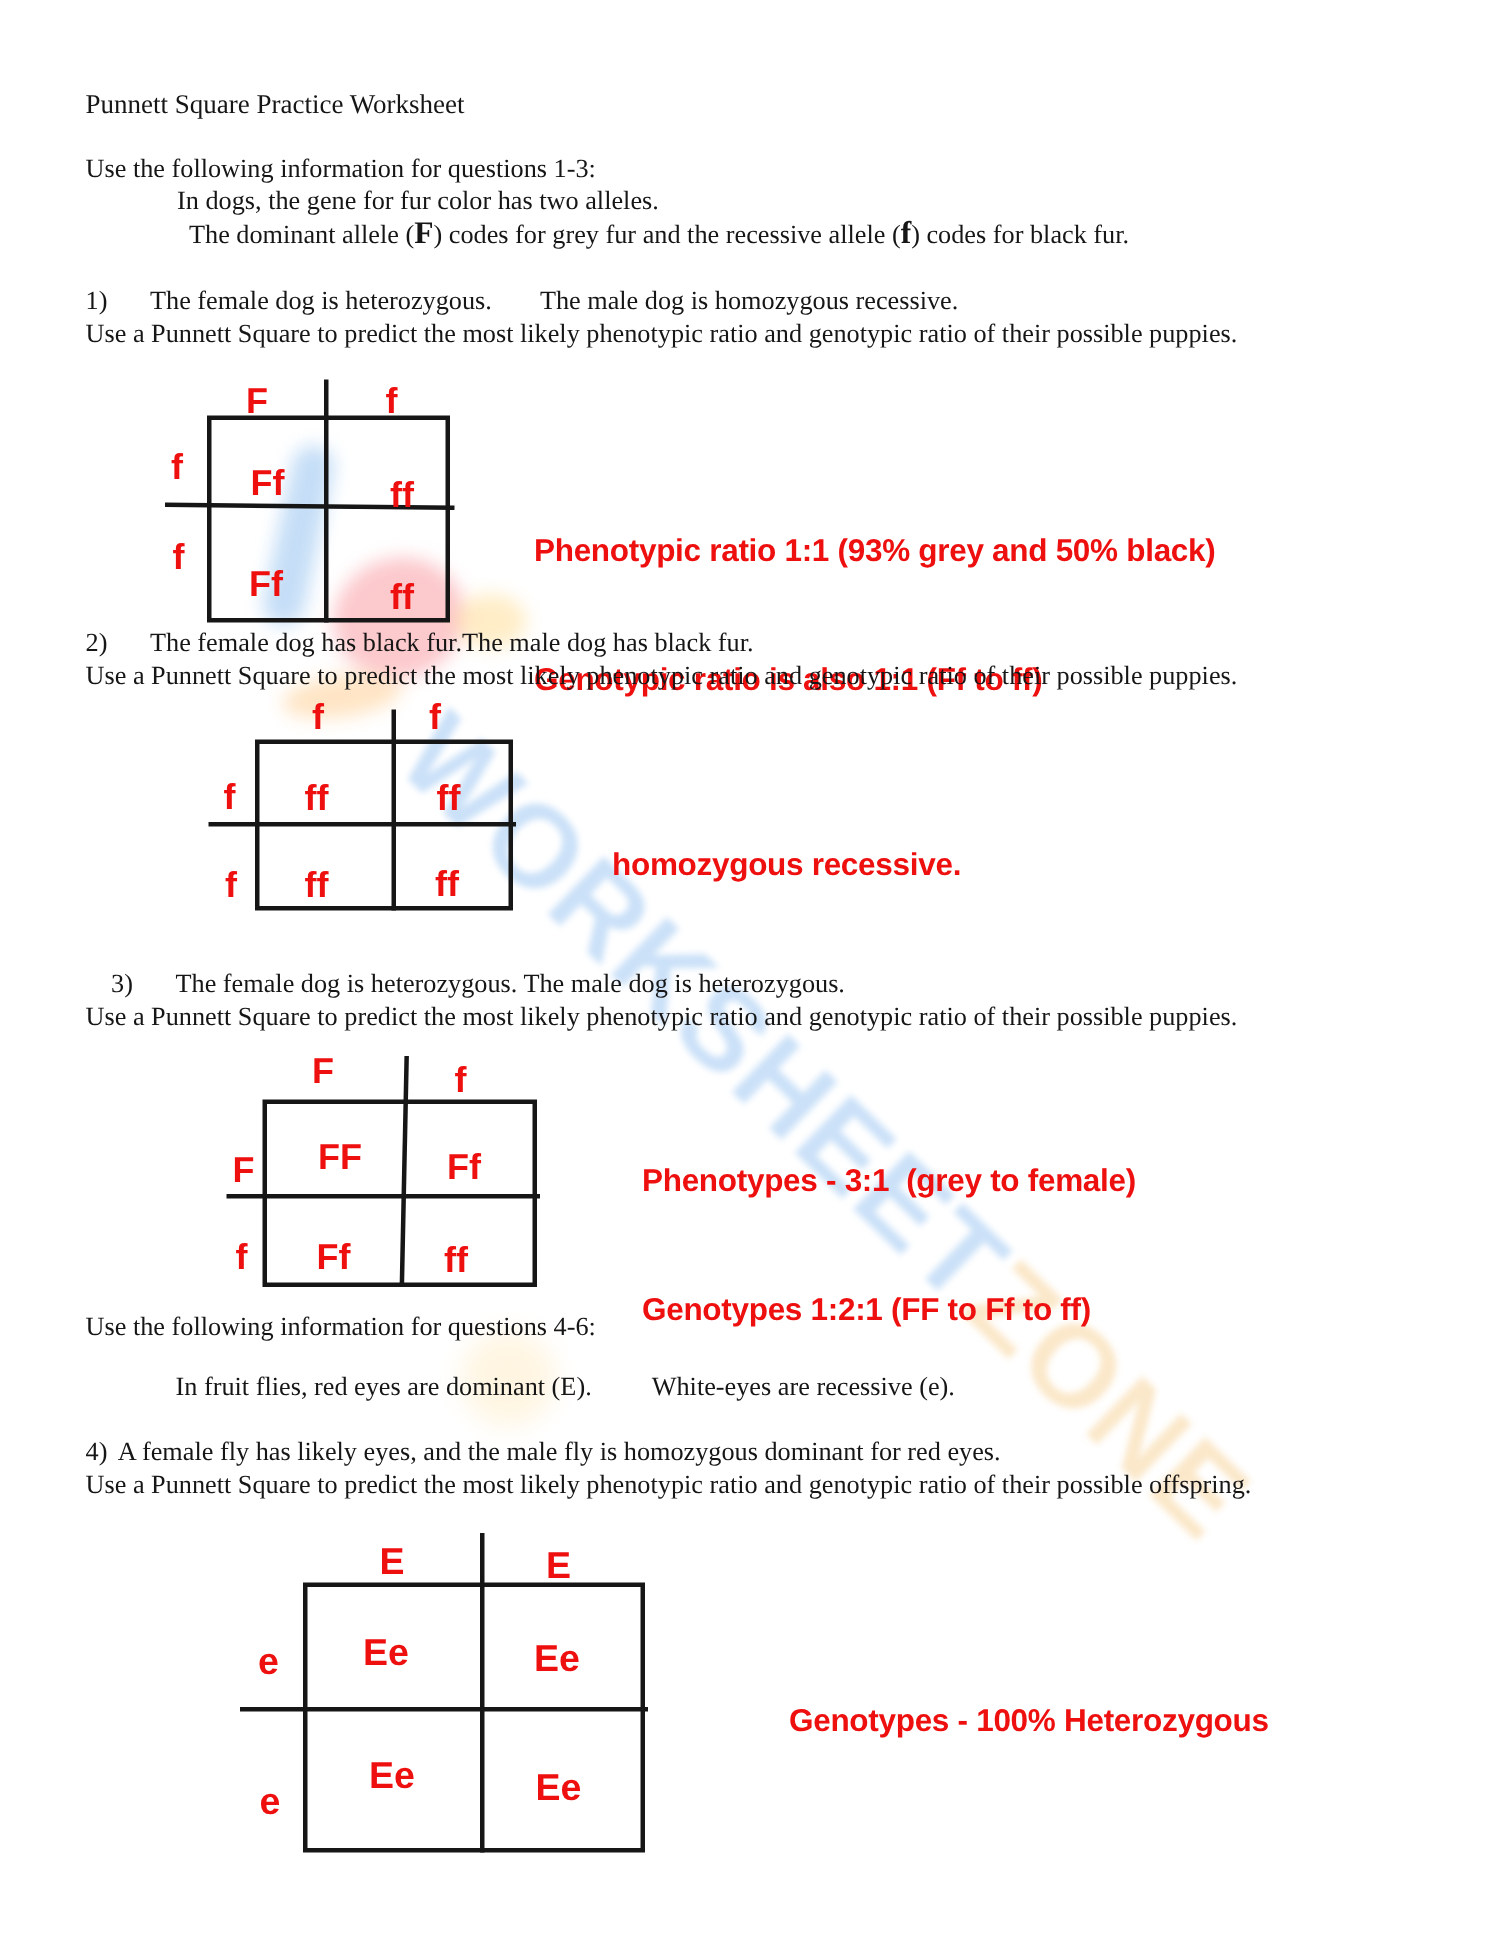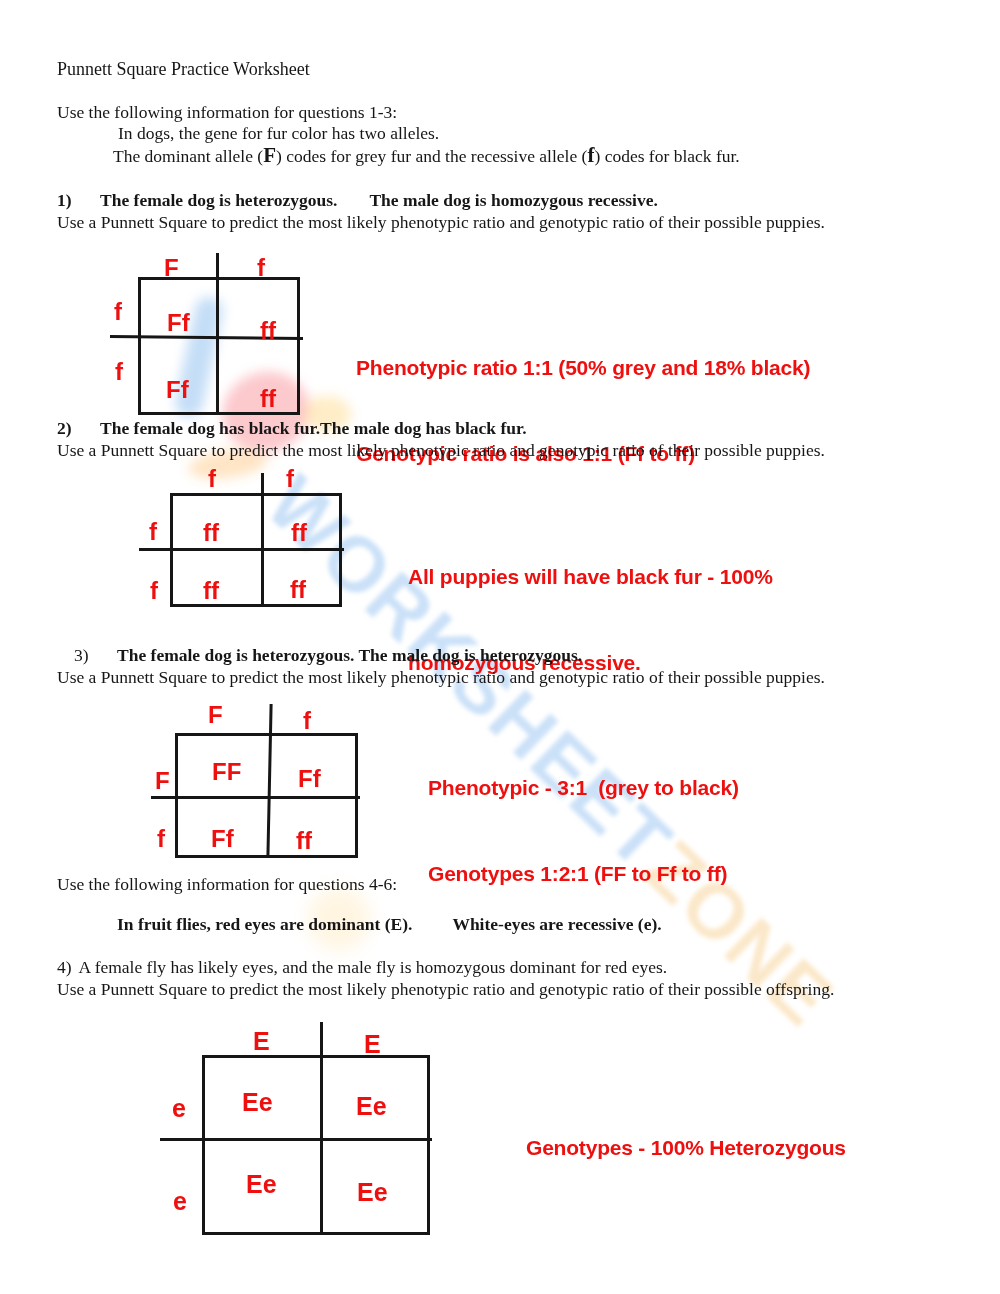--- a/index.html
+++ b/index.html
@@ -1,21 +1,21 @@
 <!DOCTYPE html>
 <html><head>
 <meta charset="utf-8">
 <title>Punnett Square Practice Worksheet</title>
 <style>
   html,body{margin:0;padding:0;background:#e9e9e9;}
   .page{position:relative;width:1000px;height:1294px;background:#ffffff;overflow:hidden;margin:0 auto;
         font-family:"Liberation Serif",serif;color:#161616;}
   .abs{position:absolute;}
   .t-serif{font-family:"Liberation Serif",serif;font-size:17.5px;line-height:21px;color:#161616;white-space:pre;}
-  .b{font-weight:bold;}
+  .b{font-weight:normal;}
   .num{display:inline-block;width:43px;}
   .gap1{margin-left:32px;}
   .gap2{}
   .gap3{margin-left:40px;}
   .gap4{margin-left:7px;}
   .allele{font-weight:bold;font-size:21px;line-height:1;}
   .ans{font-family:"Liberation Sans",sans-serif;font-weight:bold;font-size:21px;line-height:28.5px;
        color:#ee0f0f;white-space:pre;letter-spacing:-0.2px;}
   .glyph{position:absolute;font-family:"Liberation Sans",sans-serif;font-weight:bold;font-size:24px;
          line-height:1;color:#ee0f0f;white-space:pre;}
@@ -44,82 +44,81 @@
   <div class="blob under" style="left:308px;top:888px;width:62px;height:62px;background:rgba(255,225,170,0.35);filter:blur(9px);"></div>
 
   <div class="wm wmz abs"><span class="p1">WORKSHEET</span><span class="p2">ZONE</span></div>
 
   <div class="content">
 
     <div class="abs t-serif" style="left:57px;top:59px;font-size:18px;">Punnett Square Practice Worksheet</div>
 
     <div class="abs t-serif" style="left:57px;top:102px;">Use the following information for questions 1-3:</div>
     <div class="abs t-serif" style="left:118px;top:123px;">In dogs, the gene for fur color has two alleles.</div>
-    <div class="abs t-serif" style="left:113px;top:145px;"><span>The dominant allele (</span><span class="allele">F</span><span>) codes for grey fur and the recessive allele (</span><span class="allele">f</span><span>) codes for black fur.</span></div>
+    <div class="abs t-serif" style="left:126px;top:145px;"><span>The dominant allele (</span><span class="allele">F</span><span>) codes for grey fur and the recessive allele (</span><span class="allele">f</span><span>) codes for black fur.</span></div>
 
     <div class="abs t-serif b" style="left:57px;top:190px;"><span class="num">1)</span><span>The female dog is heterozygous.</span><span class="gap1">The male dog is homozygous recessive.</span></div>
     <div class="abs t-serif" style="left:57px;top:212px;">Use a Punnett Square to predict the most likely phenotypic ratio and genotypic ratio of their possible puppies.</div>
 
     <div>
       <div class="sq-box" style="left:138px;top:277px;width:162px;height:138px;"></div>
       <div class="sq-line" style="left:216px;top:253px;width:3px;height:162px;"></div>
       <div class="sq-line" style="left:110px;top:336px;width:193px;height:3px;transform:rotate(0.6deg);"></div>
       <span class="glyph" style="left:164px;top:256px;">F</span>
       <span class="glyph" style="left:257px;top:256px;">f</span>
       <span class="glyph" style="left:114px;top:300px;">f</span>
       <span class="glyph" style="left:115px;top:360px;">f</span>
       <span class="glyph" style="left:167px;top:311px;">Ff</span>
       <span class="glyph" style="left:260px;top:319px;">ff</span>
       <span class="glyph" style="left:166px;top:378px;">Ff</span>
       <span class="glyph" style="left:260px;top:387px;">ff</span>
     </div>
     <div class="abs ans" style="left:356px;top:297px;">
-      <div>Phenotypic ratio 1:1 (50% grey and 18% black)</div>
+      <div>Phenotypic ratio 1:1 (93% grey and 50% black)</div>
       <div>Genotypic ratio is also 1:1 (Ff to ff)</div>
     </div>
 
     <div class="abs t-serif b" style="left:57px;top:418px;"><span class="num">2)</span><span>The female dog has black fur.</span><span class="gap2">The male dog has black fur.</span></div>
     <div class="abs t-serif" style="left:57px;top:440px;">Use a Punnett Square to predict the most likely phenotypic ratio and genotypic ratio of their possible puppies.</div>
 
     <div>
       <div class="sq-box" style="left:170px;top:493px;width:172px;height:114px;"></div>
       <div class="sq-line" style="left:261px;top:473px;width:3px;height:134px;"></div>
       <div class="sq-line" style="left:139px;top:548px;width:205px;height:3px;"></div>
       <span class="glyph" style="left:208px;top:467px;">f</span>
       <span class="glyph" style="left:286px;top:467px;">f</span>
       <span class="glyph" style="left:149px;top:520px;">f</span>
       <span class="glyph" style="left:150px;top:579px;">f</span>
       <span class="glyph" style="left:203px;top:521px;">ff</span>
       <span class="glyph" style="left:291px;top:521px;">ff</span>
       <span class="glyph" style="left:203px;top:579px;">ff</span>
       <span class="glyph" style="left:290px;top:578px;">ff</span>
     </div>
     <div class="abs ans" style="left:408px;top:506px;">
-      <div>All puppies will have black fur - 100%</div>
       <div>homozygous recessive.</div>
     </div>
 
     <div class="abs t-serif" style="left:74px;top:645px;"><span class="num">3)</span><span class="b">The female dog is heterozygous. The male dog is heterozygous.</span><span class="b"></span></div>
     <div class="abs t-serif" style="left:57px;top:667px;">Use a Punnett Square to predict the most likely phenotypic ratio and genotypic ratio of their possible puppies.</div>
 
     <div>
       <div class="sq-box" style="left:175px;top:733px;width:183px;height:125px;"></div>
       <div class="sq-line" style="left:268px;top:704px;width:3px;height:154px;transform:rotate(1.2deg);"></div>
       <div class="sq-line" style="left:151px;top:796px;width:209px;height:3px;"></div>
       <span class="glyph" style="left:208px;top:703px;">F</span>
       <span class="glyph" style="left:303px;top:709px;">f</span>
       <span class="glyph" style="left:155px;top:769px;">F</span>
       <span class="glyph" style="left:157px;top:827px;">f</span>
       <span class="glyph" style="left:212px;top:760px;">FF</span>
       <span class="glyph" style="left:298px;top:767px;">Ff</span>
       <span class="glyph" style="left:211px;top:827px;">Ff</span>
       <span class="glyph" style="left:296px;top:829px;">ff</span>
     </div>
     <div class="abs ans" style="left:428px;top:717px;">
-      <div>Phenotypic - 3:1  (grey to black)</div>
+      <div>Phenotypes - 3:1  (grey to female)</div>
       <div>Genotypes 1:2:1 (FF to Ff to ff)</div>
     </div>
 
     <div class="abs t-serif" style="left:57px;top:874px;">Use the following information for questions 4-6:</div>
     <div class="abs t-serif b" style="left:117px;top:914px;"><span>In fruit flies, red eyes are dominant (E).</span><span class="gap3">White-eyes are recessive (e).</span></div>
 
     <div class="abs t-serif" style="left:57px;top:957px;"><span>4)</span><span class="gap4">A female fly has likely eyes, and the male fly is homozygous dominant for red eyes.</span></div>
     <div class="abs t-serif" style="left:57px;top:979px;">Use a Punnett Square to predict the most likely phenotypic ratio and genotypic ratio of their possible offspring.</div>
 
     <div>

